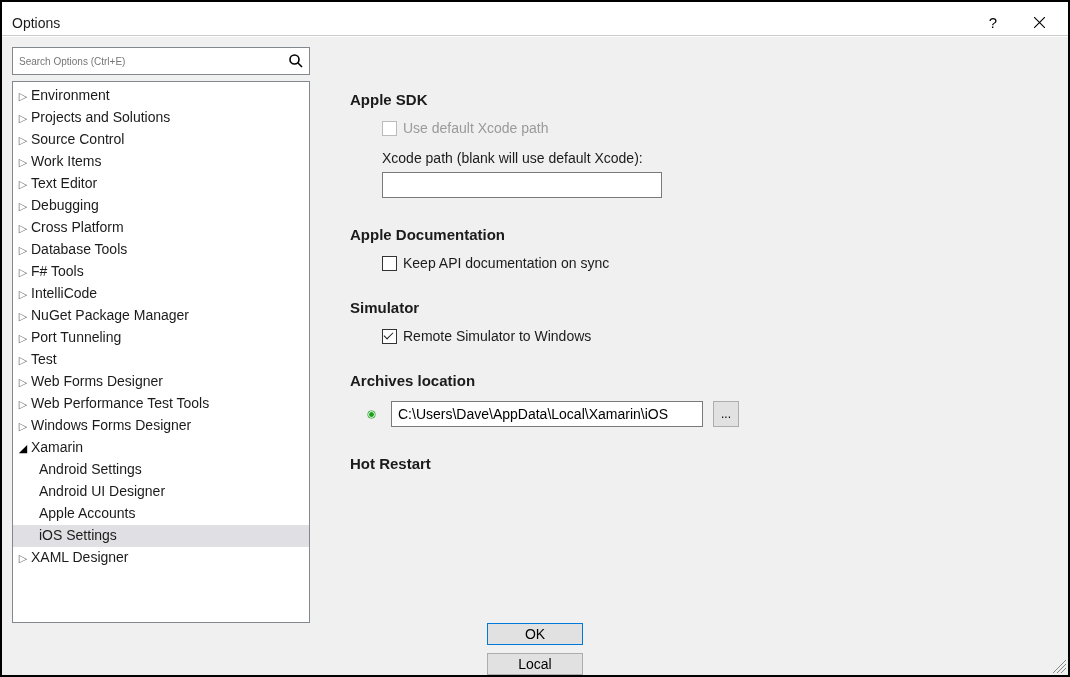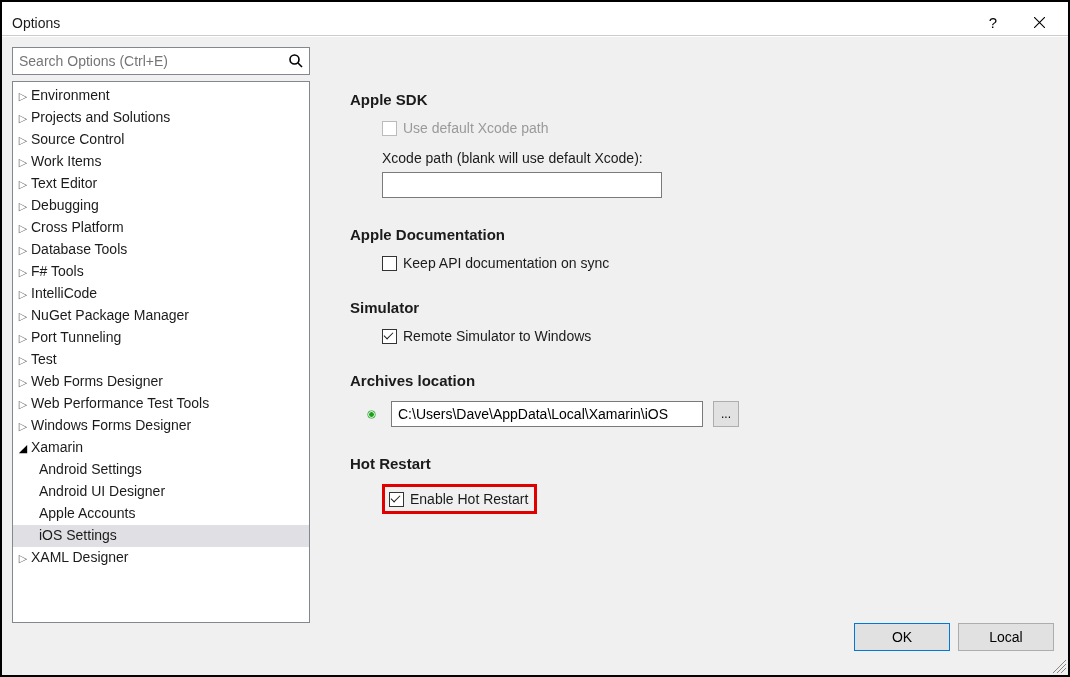--- a/index.html
+++ b/index.html
@@ -57,21 +57,21 @@
   }
   .searchbox {
     position:relative;
     margin-bottom:6px;
   }
   .searchbox input {
     width:100%;
     height:28px;
     padding: 3px 28px 3px 6px;
     font-family:inherit;
-    font-size:14px;
+    font-size:10px;
     color:#555;
     border:1px solid #828790;
     background:#fff;
   }
   .searchbox .search-icon {
     position:absolute;
     right:4px; top:50%; transform:translateY(-50%);
     width:20px; height:20px;
     display:flex; align-items:center; justify-content:center;
   }
@@ -177,24 +177,25 @@
     border:3px solid #e10000;
     padding:4px 6px 4px 4px;
     display:inline-flex;
     align-items:center;
   }
   
   .footer {
     height:52px;
     display:flex;
     justify-content:flex-end;
-    align-items:flex-start;
+    align-items:center;
     padding: 0 14px;
     gap:8px;
     position:relative;
+    flex-direction:column;
   }
   .dlg-btn {
     min-width:96px;
     height:28px;
     border:1px solid #adadad;
     background:#e1e1e1;
     font-family:inherit;
     font-size:14px;
     padding:0;
   }
@@ -357,26 +358,20 @@
         <div class="section-h">Archives location</div>
         <div class="sec-body">
           <div class="archive-row">
             <span class="green-dot"></span>
             <input class="text archive-input" type="text" value="C:\Users\Dave\AppData\Local\Xamarin\iOS" style="">
             <button class="browse-btn">...</button>
           </div>
         </div>
 
         <div class="section-h">Hot Restart</div>
-        <div class="sec-body">
-          <div class="hot-restart-row">
-            <input type="checkbox" checked="" style="">
-            <label>Enable Hot Restart</label>
-          </div>
-        </div>
       </div>
     </div>
   </div>
 
   <div class="footer">
     <button class="dlg-btn primary">OK</button>
     <button class="dlg-btn">Local</button>
     <div class="resize-grip"></div>
   </div>
 </div>

